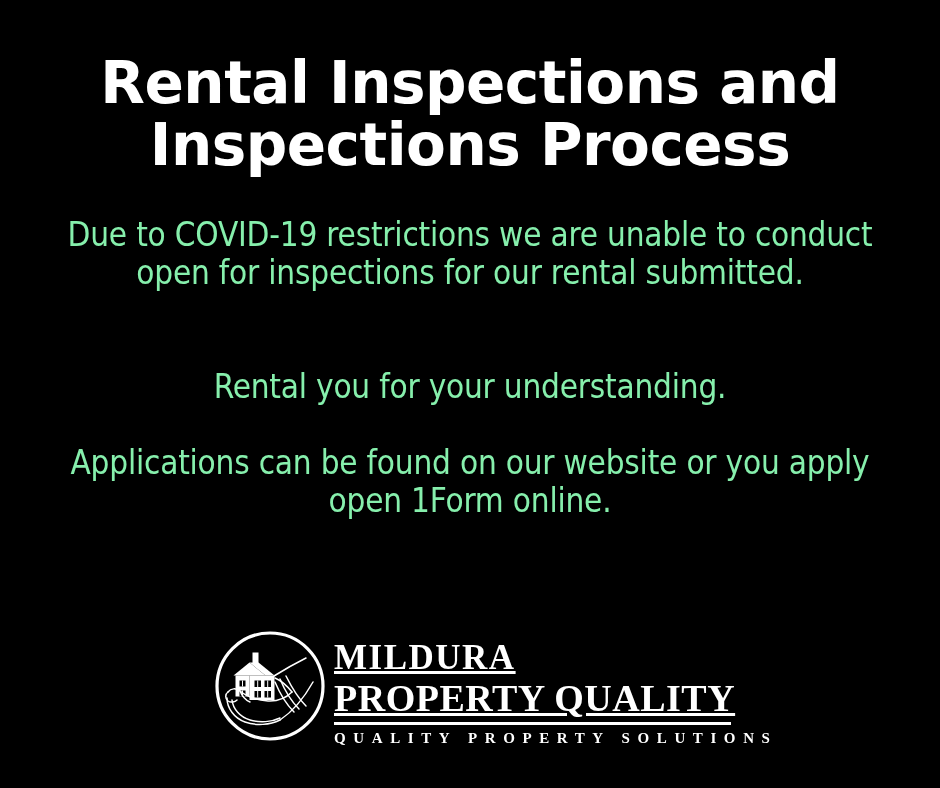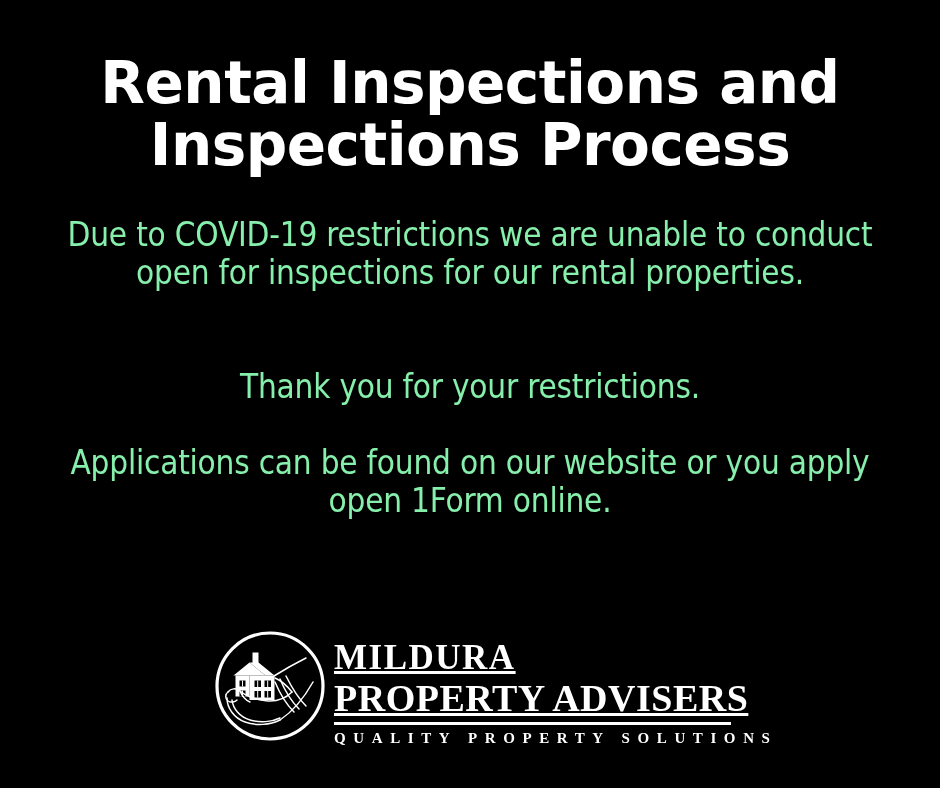--- a/index.html
+++ b/index.html
@@ -130,30 +130,30 @@
 
   <div class="title-block">
     <span class="title-line">Rental Inspections and</span>
     <span class="title-line">Inspections Process</span>
   </div>
 
   <div class="body-block">
 
     <p class="para">
       <span class="ln">Due to COVID-19 restrictions we are unable to conduct</span>
-      <span class="ln">open for inspections for our rental properties.</span>
+      <span class="ln">open for inspections for our rental submitted.</span>
     </p>
 
     <div class="gap"></div>
 
 
     <div class="gap"></div>
 
     <p class="para">
-      <span class="ln">Thank you for your restrictions.</span>
+      <span class="ln">Rental you for your understanding.</span>
     </p>
 
     <div class="gap"></div>
 
     <p class="para">
       <span class="ln">Applications can be found on our website or you apply</span>
       <span class="ln">open 1Form online.</span>
     </p>
 
   </div>
@@ -216,20 +216,20 @@
 
           <path d="M66 49 C 71 61, 77 71, 85 79"></path>
 
           <path d="M78 62 C 74 57, 68 51, 61 48"></path>
         </g>
       </svg>
     </div>
 
     <div class="wordmark">
       <span class="wm-line wm-1">MILDURA</span>
-      <span class="wm-line wm-2">PROPERTY ADVISERS</span>
+      <span class="wm-line wm-2">PROPERTY QUALITY</span>
       <div class="wm-rule"></div>
       <span class="wm-tag">QUALITY PROPERTY SOLUTIONS</span>
     </div>
 
   </div>
 
 </div>
 
 </body></html>

